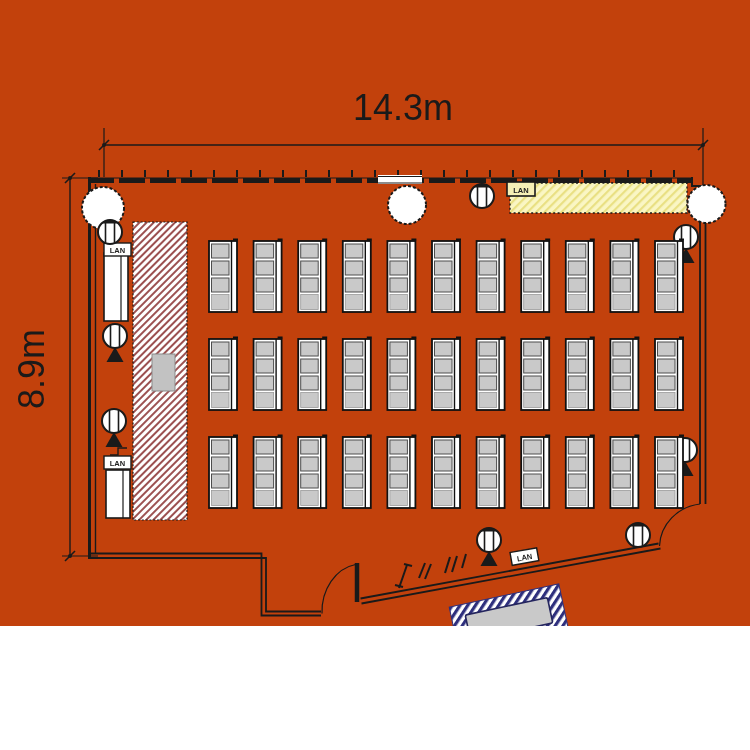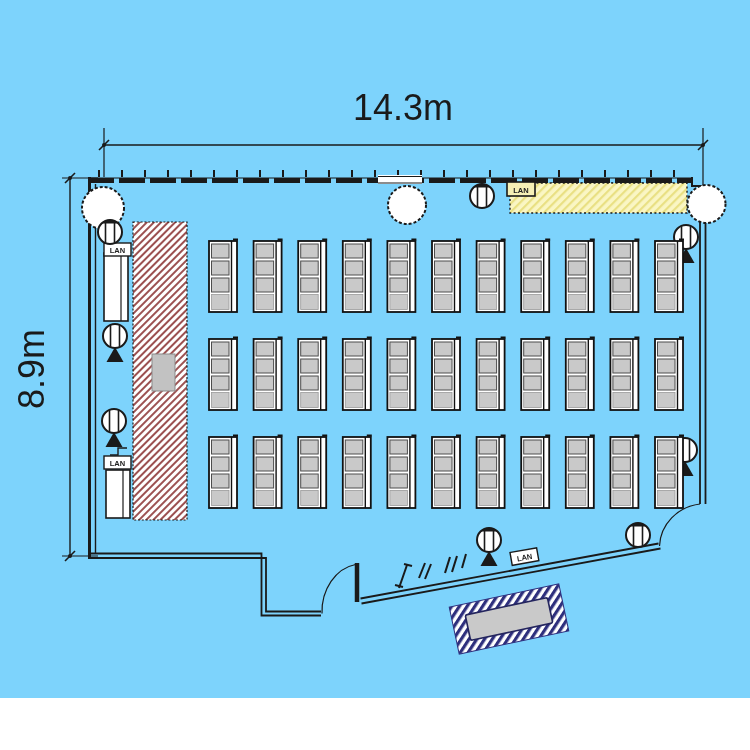--- a/index.html
+++ b/index.html
@@ -1,16 +1,16 @@
 <!DOCTYPE html>
 <html style="--wall: #1a1a1a; --stage-hatch: #9c5151; --counter-fill: #faf6c4; --counter-stripe: #e9e083; --desk-fill: #c9c9c9; --chair-stroke: #4d4d4d; --mat-stripe: #2e2f7d; --podium-fill: #c2c2c2;"><head>
 <meta charset="utf-8">
 <style>
   html,body{margin:0;padding:0;background:#fff;}
-  .canvas{position:relative;width:750px;height:698px;background:#7dd3fc;overflow:hidden;}
+  .canvas{position:relative;width:750px;height:626px;background:#c2410c;overflow:hidden;}
   svg{display:block;}
   text{font-family:"Liberation Sans","DejaVu Sans",sans-serif;fill:#1a1a1a;}
   .dim-label{font-size:36px;}
   .lan-label{font-size:7.5px;font-weight:bold;fill:#222;}
   .wall{stroke:var(--wall,#1a1a1a);fill:none;}
 </style>
 </head>
 <body>
 
 <div class="canvas">

